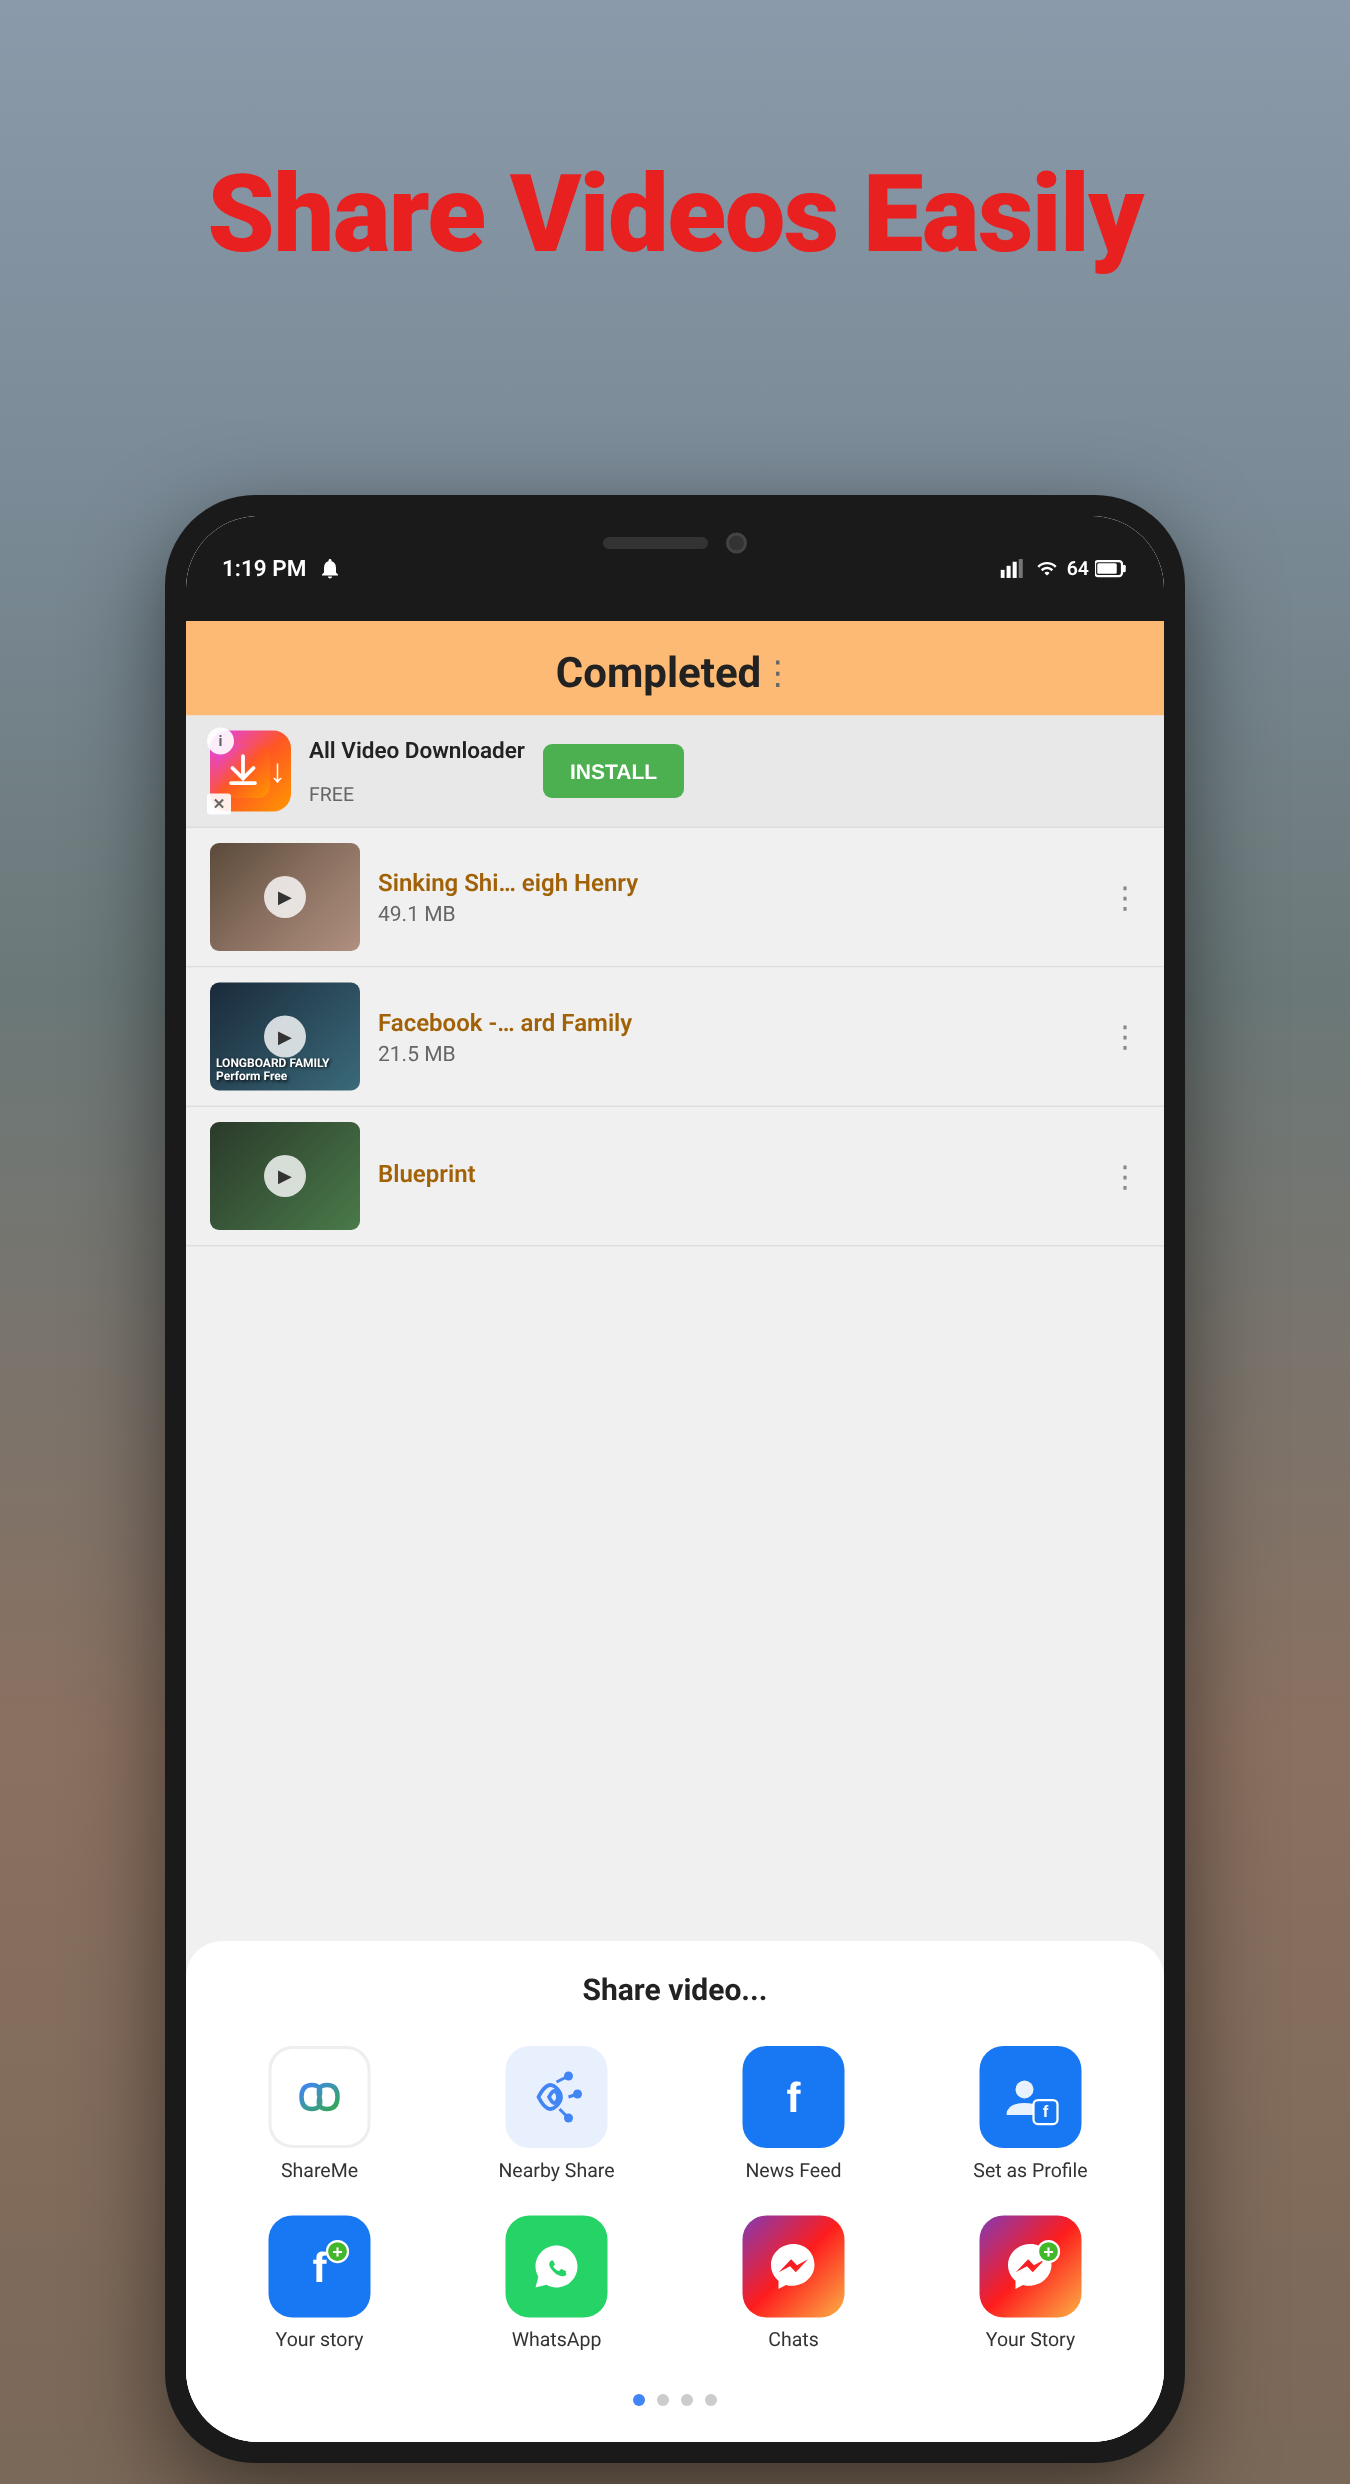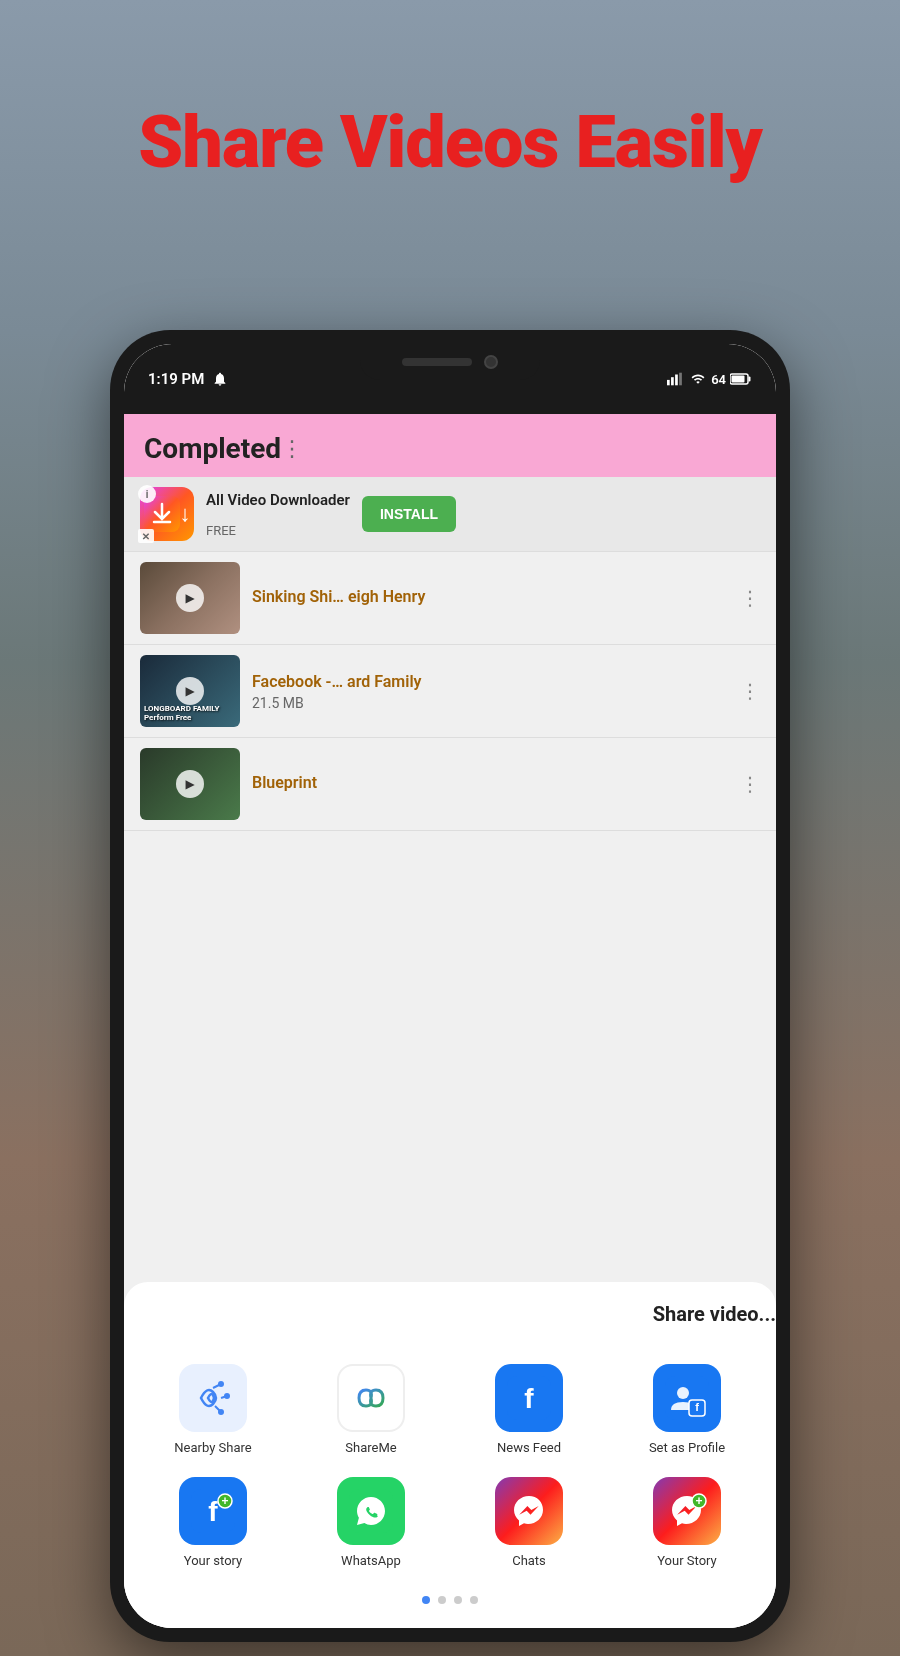--- a/index.html
+++ b/index.html
@@ -123,25 +123,25 @@
     .phone-screen {
       position: absolute;
       top: 70px;
       left: 0; right: 0; bottom: 0;
       background: #f0f0f0;
       overflow: hidden;
     }
 
     
     .screen-header {
-      background: #f9a8d4;
+      background: #fdba74;
       padding: 18px 20px 12px;
       display: flex;
       align-items: center;
-      justify-content: flex-start;
+      justify-content: center;
     }
 
     .screen-title {
       font-size: 28px;
       font-weight: 700;
       color: #222;
     }
 
     .menu-dots {
       font-size: 22px;
@@ -287,25 +287,25 @@
     .share-sheet {
       position: absolute;
       bottom: 0; left: 0; right: 0;
       background: white;
       border-radius: 24px 24px 0 0;
       padding: 20px 0 10px;
       z-index: 30;
     }
 
     .share-title {
-      text-align: right;
+      text-align: center;
       font-size: 20px;
       font-weight: 700;
       color: #222;
-      margin-bottom: 28px;
+      margin-bottom: 16px;
     }
 
     .share-grid {
       display: grid;
       grid-template-columns: repeat(4, 1fr);
       gap: 0;
       padding: 0 10px;
     }
 
     .share-item {
@@ -465,20 +465,21 @@
         </div>
         <button class="ad-install">INSTALL</button>
       </div>
 
       <div class="video-item">
         <div class="video-thumb video-thumb-1">
           <div class="play-btn">▶</div>
         </div>
         <div class="video-info">
           <div class="video-name">Sinking Shi… eigh Henry</div>
+          <div class="video-size">49.1 MB</div>
         </div>
         <span class="video-dots">⋮</span>
       </div>
 
       <div class="video-item">
         <div class="video-thumb video-thumb-2">
           <div class="play-btn">▶</div>
           <div class="thumb-label">LONGBOARD FAMILY<br>Perform Free</div>
         </div>
         <div class="video-info">
@@ -495,55 +496,55 @@
         <div class="video-info">
           <div class="video-name">Blueprint</div>
         </div>
         <span class="video-dots">⋮</span>
       </div>
 
       <div class="share-sheet">
         <div class="share-title">Share video...</div>
 
         <div class="share-grid">
+
+          <div class="share-item">
+            <div class="share-icon" style="background:white; border: 2px solid #eee;">
+              <svg width="44" height="44" viewBox="0 0 44 44">
+                <defs>
+                  <linearGradient id="smGrad" x1="0%" y1="0%" x2="100%" y2="100%">
+                    <stop offset="0%" style="stop-color:#4285f4"></stop>
+                    <stop offset="100%" style="stop-color:#34a853"></stop>
+                  </linearGradient>
+                </defs>
+                <rect width="44" height="44" rx="10" fill="white"></rect>
+
+                <path d="M10 22 Q10 14 17 14 Q24 14 22 22 Q20 30 27 30 Q34 30 34 22 Q34 14 27 14 Q20 14 22 22 Q24 30 17 30 Q10 30 10 22Z" fill="none" stroke="url(#smGrad)" stroke-width="3"></path>
+              </svg>
+            </div>
+            <span class="share-label">ShareMe</span>
+          </div>
 
           <div class="share-item">
             <div class="share-icon icon-nearby">
               <svg width="40" height="40" viewBox="0 0 40 40">
                 <path d="M8 20 Q14 8 20 14 Q26 20 20 26 Q14 32 8 20Z" fill="none" stroke="#4285f4" stroke-width="2.5"></path>
                 <path d="M15 20 Q18 14 20 17 Q22 20 20 23 Q18 26 15 20Z" fill="none" stroke="#4285f4" stroke-width="2.5"></path>
                 <line x1="20" y1="10" x2="28" y2="6" stroke="#4285f4" stroke-width="2"></line>
                 <line x1="28" y1="20" x2="34" y2="18" stroke="#4285f4" stroke-width="2"></line>
                 <line x1="22" y1="28" x2="28" y2="34" stroke="#4285f4" stroke-width="2"></line>
                 <circle cx="28" cy="6" r="3" fill="#4285f4"></circle>
                 <circle cx="34" cy="18" r="3" fill="#4285f4"></circle>
                 <circle cx="28" cy="34" r="3" fill="#4285f4"></circle>
               </svg>
             </div>
             <span class="share-label">Nearby Share</span>
           </div>
 
           <div class="share-item">
-            <div class="share-icon" style="background:white; border: 2px solid #eee;">
-              <svg width="44" height="44" viewBox="0 0 44 44">
-                <defs>
-                  <linearGradient id="smGrad" x1="0%" y1="0%" x2="100%" y2="100%">
-                    <stop offset="0%" style="stop-color:#4285f4"></stop>
-                    <stop offset="100%" style="stop-color:#34a853"></stop>
-                  </linearGradient>
-                </defs>
-                <rect width="44" height="44" rx="10" fill="white"></rect>
-
-                <path d="M10 22 Q10 14 17 14 Q24 14 22 22 Q20 30 27 30 Q34 30 34 22 Q34 14 27 14 Q20 14 22 22 Q24 30 17 30 Q10 30 10 22Z" fill="none" stroke="url(#smGrad)" stroke-width="3"></path>
-              </svg>
-            </div>
-            <span class="share-label">ShareMe</span>
-          </div>
-
-          <div class="share-item">
             <div class="share-icon icon-facebook-news">
               <svg width="44" height="44" viewBox="0 0 44 44">
                 <rect width="44" height="44" rx="10" fill="#1877f2"></rect>
                 <text x="22" y="32" text-anchor="middle" font-family="Arial" font-size="28" font-weight="900" fill="white">f</text>
               </svg>
             </div>
             <span class="share-label">News Feed</span>
           </div>
 
           <div class="share-item">

